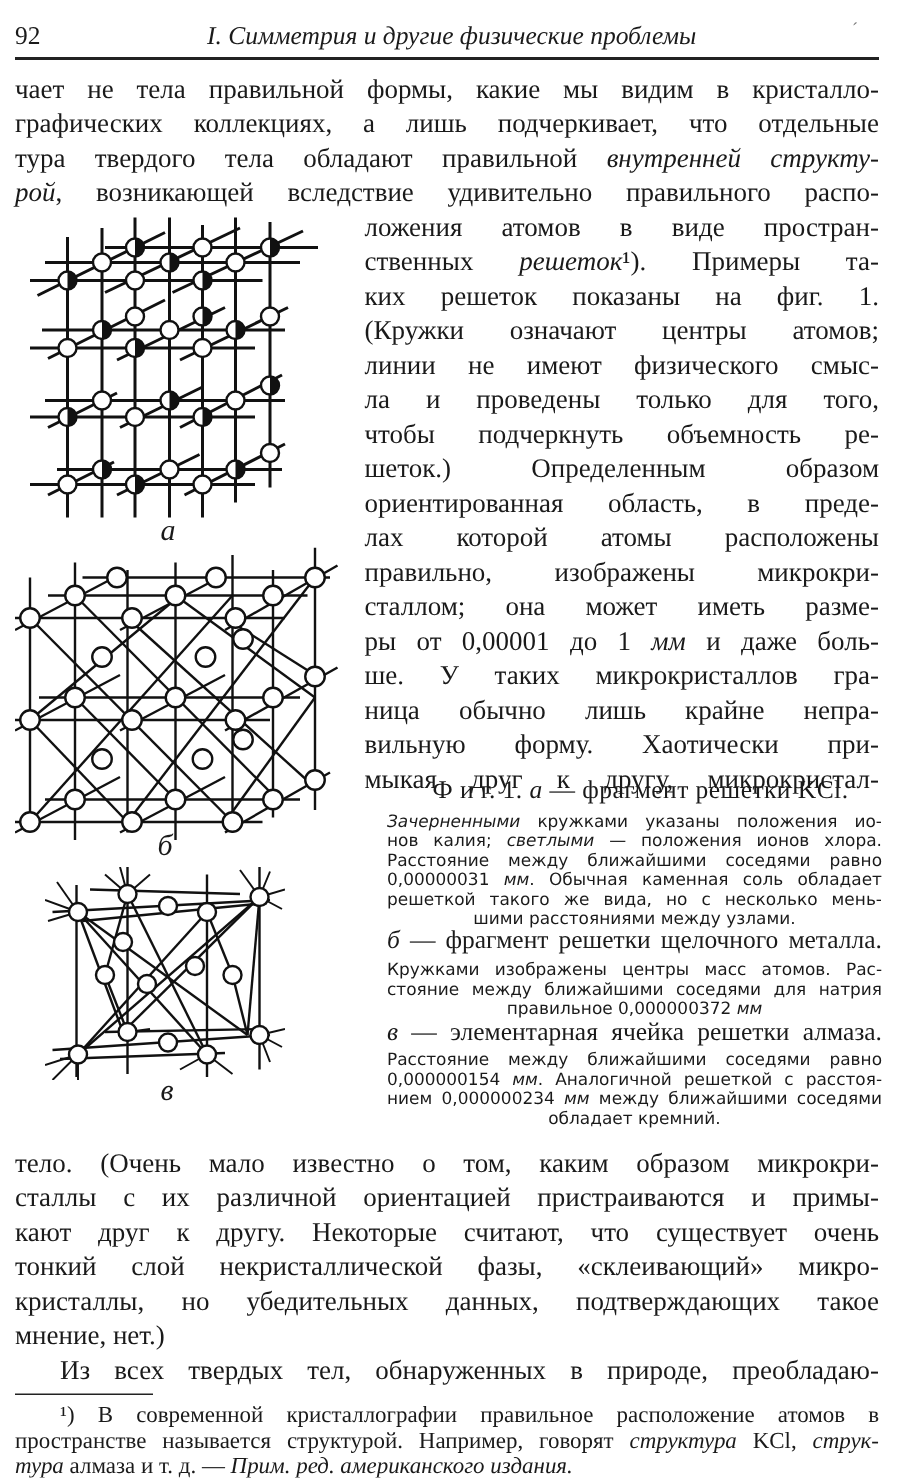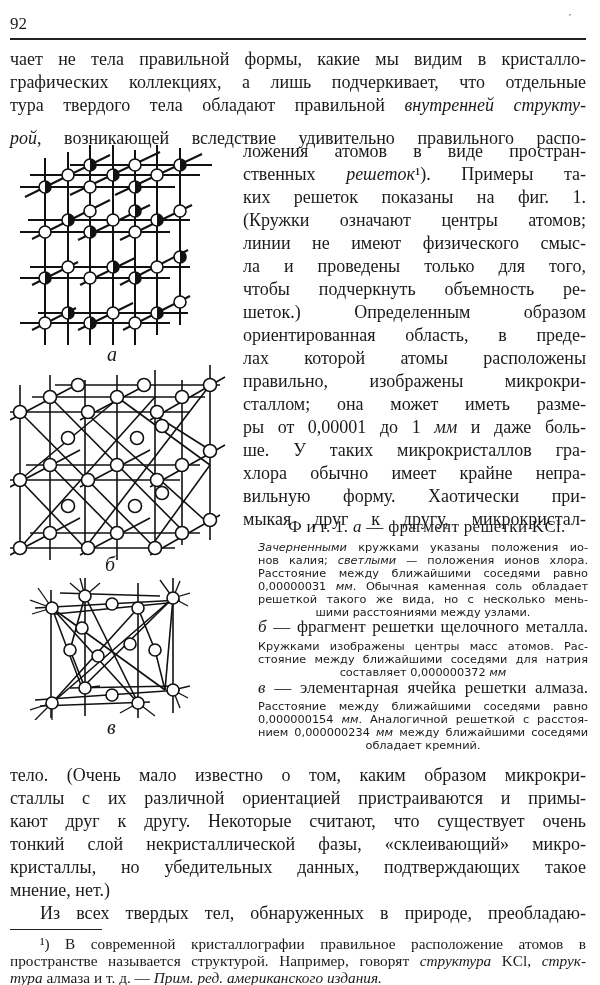--- a/index.html
+++ b/index.html
@@ -29,43 +29,44 @@
   .fn { position: absolute; left: 10px; width: 576px; font-size: 15.3px; line-height: 17px;
         text-align: justify; text-align-last: justify; white-space: nowrap; }
   .fn.first { left: 40px; width: 546px; }
   .fn.last { text-align-last: left; }
 </style>
 </head>
 <body>
 
 <div class="header">
   <span class="page-num">92</span>
+  <span class="running-title">I. Симметрия и другие физические проблемы</span>
   <span class="scan-mark">´</span>
 </div>
 
 <div class="line full" style="top:48px">чает не тела правильной формы, какие мы видим в кристалло-</div>
 <div class="line full" style="top:71px">графических коллекциях, а лишь подчеркивает, что отдельные</div>
 <div class="line full" style="top:94px"><span>тура твердого тела обладают правильной </span><span class="it">внутренней структу-</span></div>
-<div class="line full" style="top:127px"><span class="it">рой</span><span>, возникающей вследствие удивительно правильного распо-</span></div>
+<div class="line full" style="top:117px"><span class="it">рой</span><span>, возникающей вследствие удивительно правильного распо-</span></div>
 
 <div class="line narrow" style="top:140px">ложения атомов в виде простран-</div>
 <div class="line narrow" style="top:163px"><span>ственных </span><span class="it">решеток</span><span>¹). Примеры та-</span></div>
 <div class="line narrow" style="top:186px">ких решеток показаны на фиг. 1.</div>
 <div class="line narrow" style="top:209px">(Кружки означают центры атомов;</div>
 <div class="line narrow" style="top:232px">линии не имеют физического смыс-</div>
 <div class="line narrow" style="top:255px">ла и проведены только для того,</div>
 <div class="line narrow" style="top:278px">чтобы подчеркнуть объемность ре-</div>
 <div class="line narrow" style="top:301px">шеток.) Определенным образом</div>
 <div class="line narrow" style="top:324px">ориентированная область, в преде-</div>
 <div class="line narrow" style="top:347px">лах которой атомы расположены</div>
 <div class="line narrow" style="top:370px">правильно, изображены микрокри-</div>
 <div class="line narrow" style="top:393px">сталлом; она может иметь разме-</div>
 <div class="line narrow" style="top:416px"><span>ры от 0,00001 до 1 </span><span class="it">мм</span><span> и даже боль-</span></div>
 <div class="line narrow" style="top:439px">ше. У таких микрокристаллов гра-</div>
-<div class="line narrow" style="top:462px">хлора обычно имеет крайне непра-</div>
+<div class="line narrow" style="top:462px">ница обычно лишь крайне непра-</div>
 <div class="line narrow" style="top:485px">вильную форму. Хаотически при-</div>
 <div class="line narrow" style="top:508px">мыкая друг к другу, микрокристал-</div>
 
 <svg class="fig" style="left:20px;top:140px" width="220" height="215" viewBox="0 0 220 215">
   <g stroke="#111" stroke-width="2" fill="none">
 
     <line x1="25" y1="18" x2="25" y2="205"></line>
     <line x1="48" y1="12" x2="48" y2="205"></line>
     <line x1="70" y1="5" x2="70" y2="205"></line>
     <line x1="93" y1="5" x2="93" y2="205"></line>
@@ -295,21 +296,21 @@
 <div class="cap" style="top:541px"><span class="it">Зачерненными</span><span> кружками указаны положения ио-</span></div>
 <div class="cap" style="top:554px"><span>нов калия; </span><span class="it">светлыми</span><span> — положения ионов хлора.</span></div>
 <div class="cap" style="top:567px">Расстояние между ближайшими соседями равно</div>
 <div class="cap" style="top:580px"><span>0,00000031 </span><span class="it">мм</span><span>. Обычная каменная соль обладает</span></div>
 <div class="cap" style="top:593px">решеткой такого же вида, но с несколько мень-</div>
 <div class="cap center" style="top:606px">шими расстояниями между узлами.</div>
 
 <div class="cap-head" style="top:617px"><span class="it">б</span><span> — фрагмент решетки щелочного металла.</span></div>
 <div class="cap" style="top:640px">Кружками изображены центры масс атомов. Рас-</div>
 <div class="cap" style="top:653px">стояние между ближайшими соседями для натрия</div>
-<div class="cap center" style="top:666px"><span>составляет 0,000000372 </span><span class="it">мм</span></div>
+<div class="cap center" style="top:666px"><span>правильное 0,000000372 </span><span class="it">мм</span></div>
 
 <div class="cap-head" style="top:678px"><span class="it">в</span><span> — элементарная ячейка решетки алмаза.</span></div>
 <div class="cap" style="top:700px">Расстояние между ближайшими соседями равно</div>
 <div class="cap" style="top:713px"><span>0,000000154 </span><span class="it">мм</span><span>. Аналогичной решеткой с расстоя-</span></div>
 <div class="cap" style="top:726px"><span>нием 0,000000234 </span><span class="it">мм</span><span> между ближайшими соседями</span></div>
 <div class="cap center" style="top:739px">обладает кремний.</div>
 
 <div class="line full" style="top:764px">тело. (Очень мало известно о том, каким образом микрокри-</div>
 <div class="line full" style="top:787px">сталлы с их различной ориентацией пристраиваются и примы-</div>
 <div class="line full" style="top:810px">кают друг к другу. Некоторые считают, что существует очень</div>

